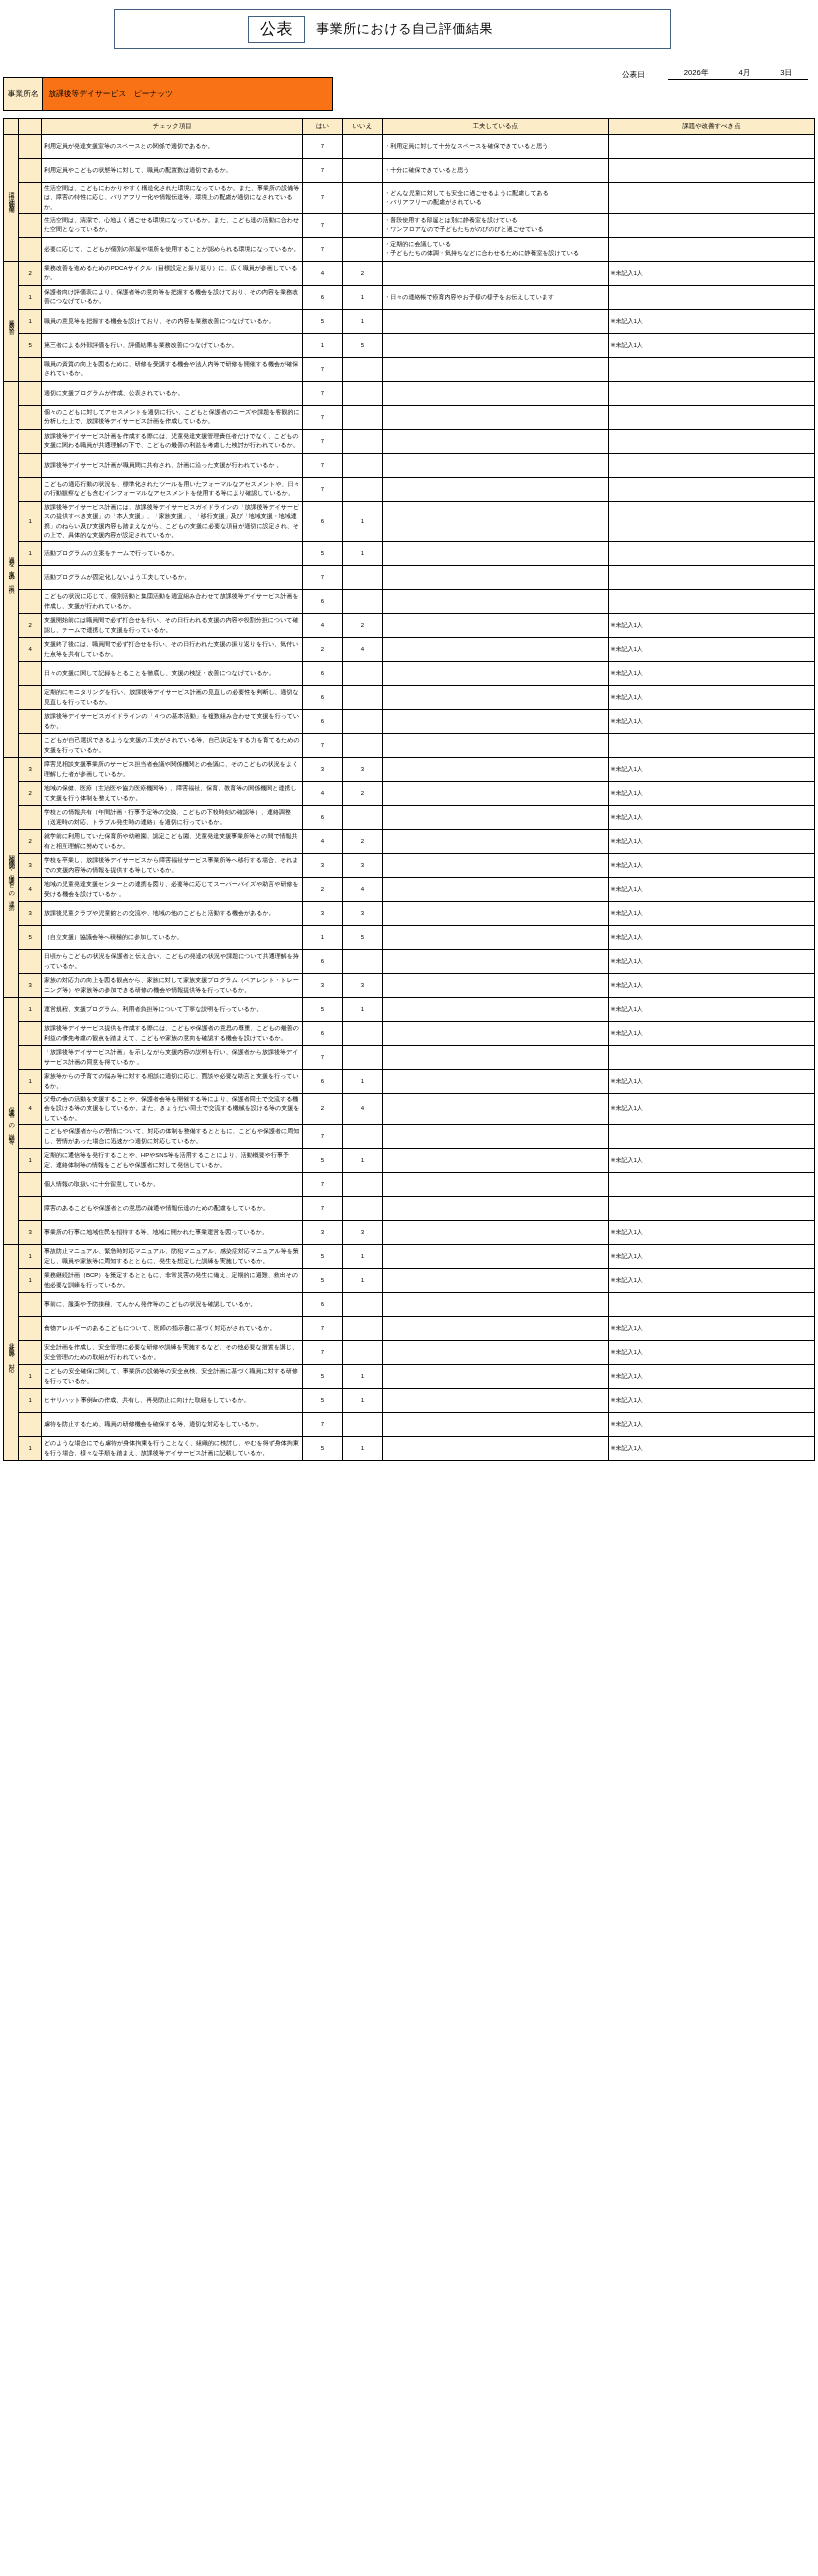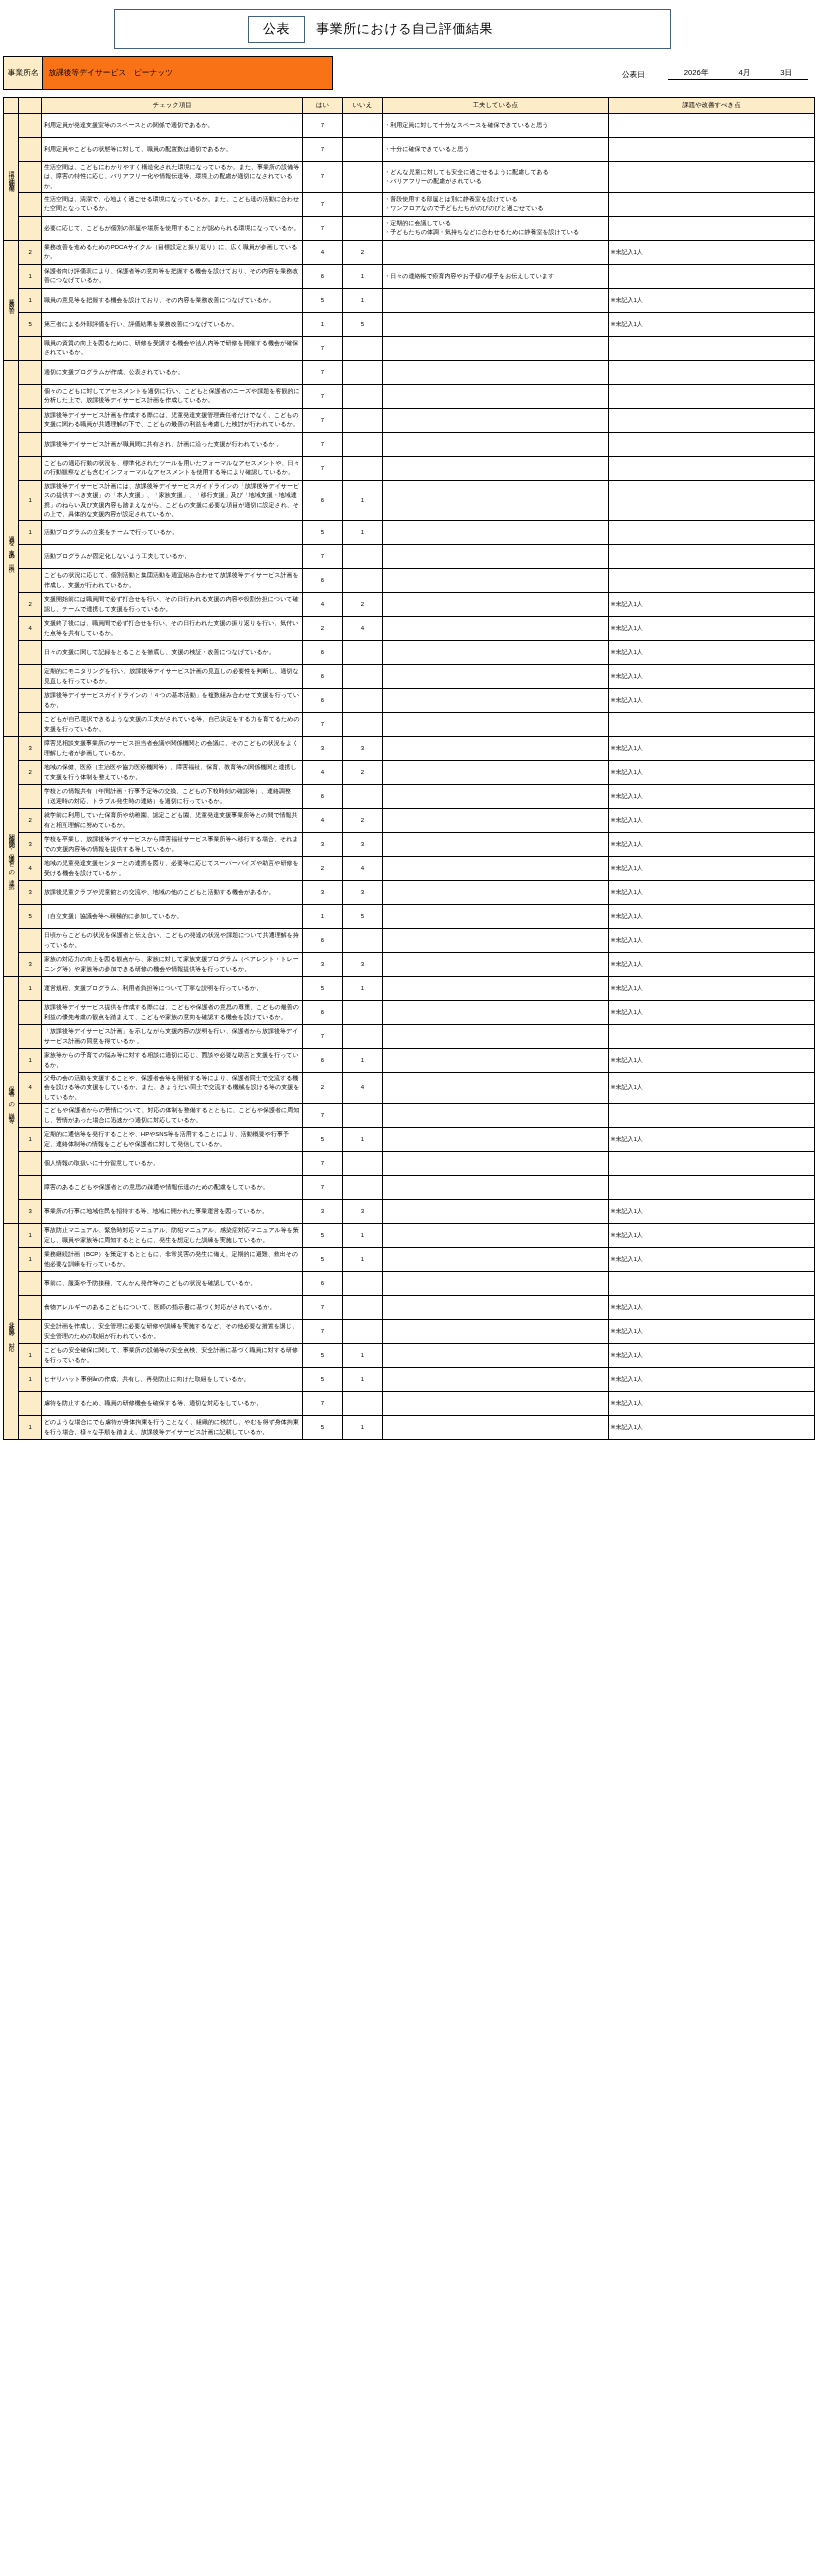--- a/index.html
+++ b/index.html
@@ -19,27 +19,27 @@
     height:40px;
     border:1px solid #43617f;
     box-sizing:border-box;
     display:flex;
     align-items:center;
   }
   .koohyou{
     width:57px;height:27px;margin-left:133px;
     border:1px solid #43617f;box-sizing:border-box;
     display:flex;align-items:center;justify-content:center;
-    font-size:13px;letter-spacing:0.5px;
+    font-size:16px;letter-spacing:0.5px;
   }
   .title-text{font-size:13px;margin-left:11.3px;letter-spacing:0.5px;}
 
   
   .office-row{margin-top:7.2px;display:flex;align-items:flex-start;}
-  .office-tbl{border-collapse:collapse;margin-left:3.1px;}
+  .office-tbl{border-collapse:collapse;margin-left:3.1px;margin-top:21px;}
   .office-tbl td{border:0.5px solid #000;height:30px;vertical-align:middle;font-size:7.7px;}
   .office-lbl{background:#fdecc8;width:34px;text-align:center;padding:0 2.1px;}
   .office-val{background:#f97316;width:283px;padding-left:5.2px;}
 
   .pubdate{
     margin-left:auto;margin-right:11.3px;margin-top:11.3px;
     display:flex;align-items:flex-end;font-size:7.7px;gap:10px;
   }
   .pubdate .lab{margin-right:13.4px;}
   .pubdate .dateline{

